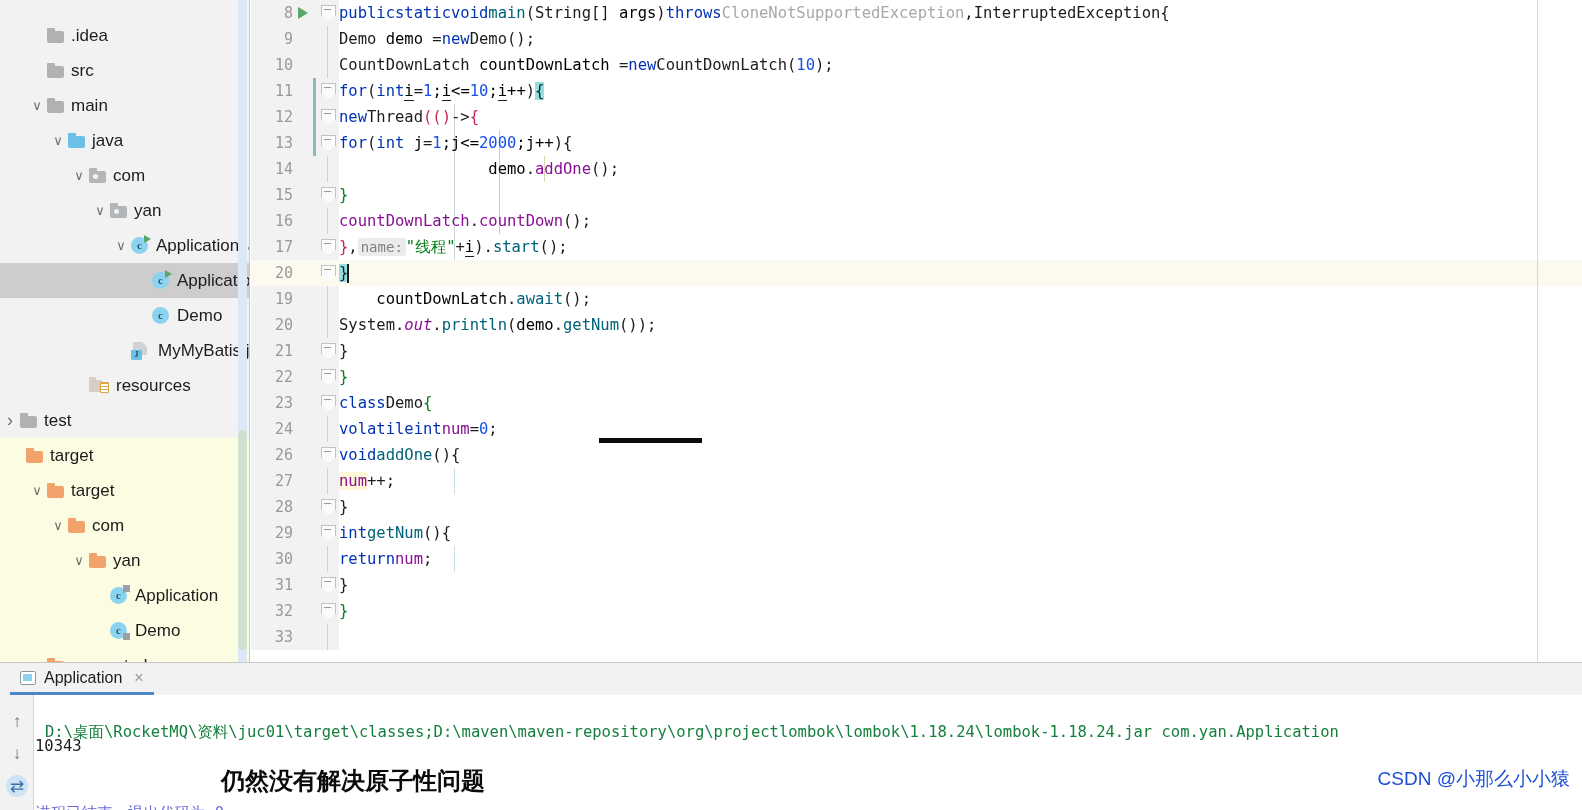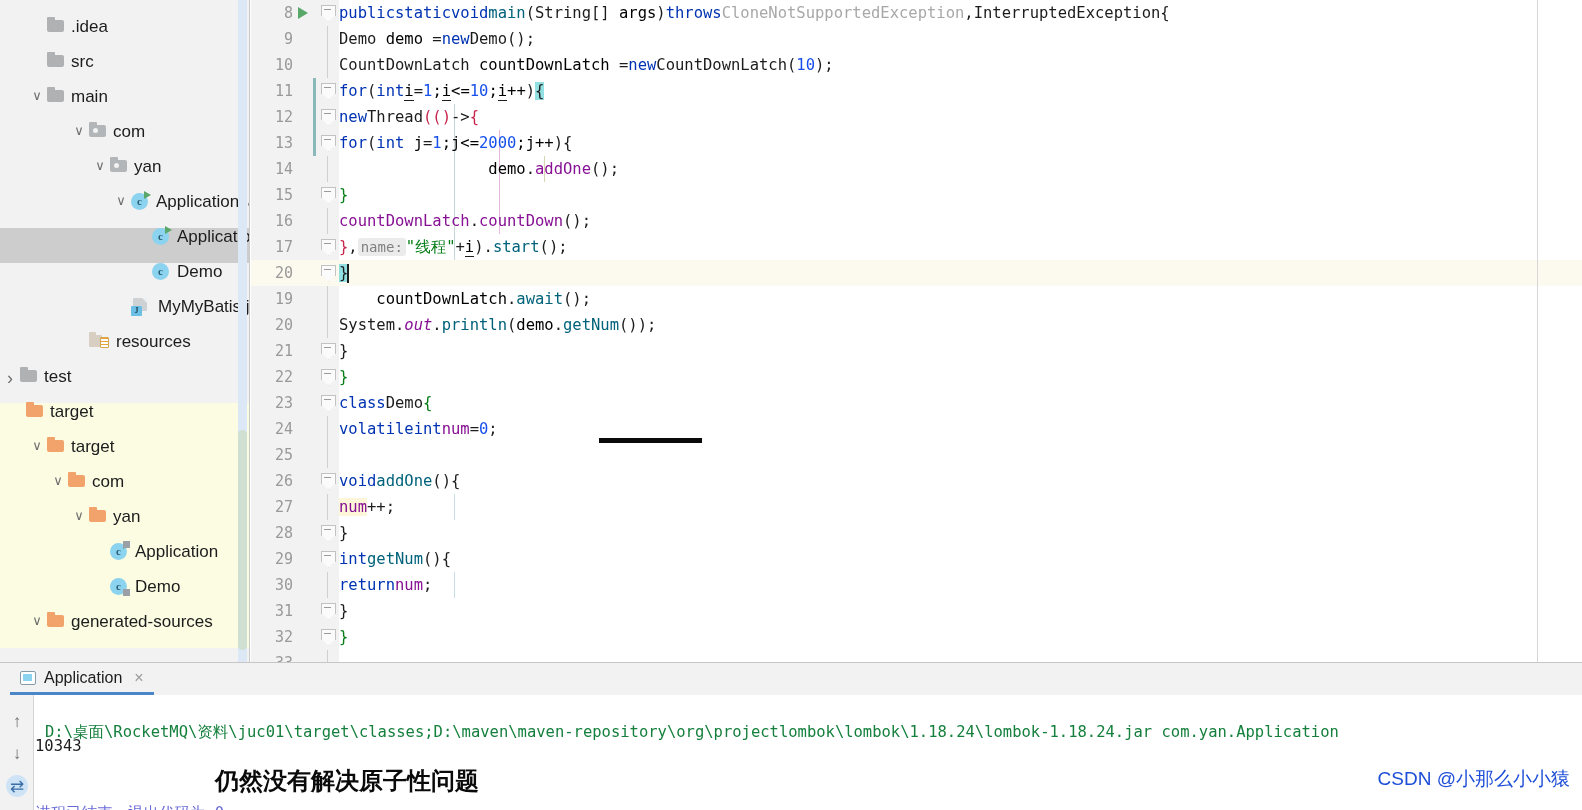--- a/index.html
+++ b/index.html
@@ -16,21 +16,21 @@
     position: absolute; left: 0; top: 0;
     width: 250px; height: 662px;
     background: #f2f2f2;
     overflow: hidden;
     border-right: 1px solid #c9c9c9;
   }
   .tree-clip { position: relative; width: 250px; }
   .tree-row {
     position: relative;
     height: 35px;
-    display: flex; align-items: flex-start;
+    display: flex; align-items: center;
     font-size: 17px; color: #1c1c1c;
     white-space: nowrap;
     font-family: "Liberation Sans", sans-serif;
   }
   .tree-row.selected { background: #cdcdcd; }
   .tree-row.target-zone { background: #fcfce3; }
   .twisty {
     width: 20px; display: inline-block; text-align: center;
     color: #6e6e6e; font-size: 13px; flex: 0 0 20px;
   }
@@ -264,21 +264,21 @@
     position: absolute; left: 35px; top: 32px;
     width: 1547px; height: 116px;
     background: #ffffff;
     font-family: "DejaVu Sans Mono", monospace;
     font-size: 15.5px;
   }
   .cline { position: absolute; white-space: pre; }
   .cl-cmd { left: 10px; top: 27px; color: #15803d; }
   .cl-num { left: 0px; top: 42px; color: #1c1c1c; }
   .cl-exit { left: 0px; top: 108px; color: #6a6ad6; }
-  .cl-cn   { left: 180px; top: 70px; color: #0a0a0a;
+  .cl-cn   { left: 186px; top: 70px; color: #0a0a0a;
     font-family: "DejaVu Sans", sans-serif; font-size: 24px; font-weight: bold; text-align: center; }
   .watermark {
     position: absolute; right: 12px; bottom: 18px;
     color: #1d4ed8; font-size: 19px;
     font-family: Liberation Sans, sans-serif;
     margin-left: 12px;
   }
 </style>
 </head>
 <body>
@@ -301,20 +301,27 @@
             <i></i>
           </span>
           <span class="tree-label">src</span>
         </div>
         <div class="tree-row" style="padding-left:27px">
           <span class="twisty down"></span>
           <span class="ic ic-folder f-gray">
             <i></i>
           </span>
           <span class="tree-label">main</span>
+        </div>
+        <div class="tree-row" style="padding-left:48px">
+          <span class="twisty down"></span>
+          <span class="ic ic-folder f-blue">
+            <i></i>
+          </span>
+          <span class="tree-label">java</span>
         </div>
         <div class="tree-row" style="padding-left:69px">
           <span class="twisty down"></span>
           <span class="ic ic-folder f-pkg">
             <i></i>
           </span>
           <span class="tree-label">com</span>
         </div>
         <div class="tree-row" style="padding-left:90px">
           <span class="twisty down"></span>
@@ -433,21 +440,20 @@
         <div class="crow"><div class="gutter"><span class="lineno">15</span><span class="fold"><b></b></span></div><span class="indent-guide" style="left:203px;background:#c8d8d8"></span><span class="indent-guide" style="left:248px;background:#e6b8e0"></span><span class="code-text">            <span class="str">}</span></span></div>
         <div class="crow"><div class="gutter"><span class="lineno">16</span><span class="foldline"></span></div><span class="indent-guide" style="left:203px;background:#c8d8d8"></span><span class="indent-guide" style="left:248px;background:#e6b8e0"></span><span class="code-text">            <span class="fld">countDownLatch</span><span class="op">.</span><span class="fld">countDown</span><span class="brk">();</span></span></div>
         <div class="crow"><div class="gutter"><span class="lineno">17</span><span class="fold"><b></b></span></div><span class="indent-guide" style="left:203px;background:#c8d8d8"></span><span class="code-text">        <span class="pink">}</span><span class="brk">,</span> <span class="hint">name:</span> <span class="str">"线程"</span><span class="op">+</span><span class="underline-ident">i</span><span class="brk">).</span><span class="mth">start</span><span class="brk">();</span></span></div>
         <div class="crow cur"><div class="gutter"><span class="lineno">20</span><span class="fold"><b></b></span></div><span class="code-text">    <span class="hl-brace brk">}</span><span class="caret"></span></span></div>
         <div class="crow"><div class="gutter"><span class="lineno">19</span><span class="foldline"></span></div><span class="code-text">    countDownLatch<span class="op">.</span><span class="mth">await</span><span class="brk">();</span></span></div>
         <div class="crow"><div class="gutter"><span class="lineno">20</span><span class="foldline"></span></div><span class="code-text">    <span class="cls">System</span><span class="op">.</span><span class="sfield">out</span><span class="op">.</span><span class="mth">println</span><span class="brk">(</span>demo<span class="op">.</span><span class="mth">getNum</span><span class="brk">());</span></span></div>
         <div class="crow"><div class="gutter"><span class="lineno">21</span><span class="fold"><b></b></span></div><span class="code-text">  <span class="brk">}</span></span></div>
         <div class="crow"><div class="gutter"><span class="lineno">22</span><span class="fold"><b></b></span></div><span class="code-text"><span class="str">}</span></span></div>
         <div class="crow"><div class="gutter"><span class="lineno">23</span><span class="fold"><b></b></span></div><span class="code-text"><span class="kw">class</span> <span class="cls">Demo</span><span class="str">{</span></span></div>
         <div class="crow"><div class="gutter"><span class="lineno">24</span><span class="foldline"></span></div><span class="code-text">    <span class="kw">volatile</span> <span class="kw">int</span> <span class="fld">num</span><span class="op">=</span><span class="num">0</span><span class="brk">;</span></span></div>
-        <div class="crow"><div class="gutter"><span class="lineno">25</span><span class="foldline"></span></div><span class="code-text"></span></div>
         <div class="crow"><div class="gutter"><span class="lineno">26</span><span class="fold"><b></b></span></div><span class="code-text">    <span class="kw">void</span> <span class="mth">addOne</span><span class="brk">()</span> <span class="brk">{</span></span></div>
         <div class="crow"><div class="gutter"><span class="lineno">27</span><span class="foldline"></span></div><span class="indent-guide" style="left:203px;background:#c9dde8"></span><span class="code-text">        <span class="hl-read fld">num</span><span class="brk">++;</span></span></div>
         <div class="crow"><div class="gutter"><span class="lineno">28</span><span class="fold"><b></b></span></div><span class="code-text">    <span class="brk">}</span></span></div>
         <div class="crow"><div class="gutter"><span class="lineno">29</span><span class="fold"><b></b></span></div><span class="code-text">    <span class="kw">int</span> <span class="mth">getNum</span><span class="brk">(){</span></span></div>
         <div class="crow"><div class="gutter"><span class="lineno">30</span><span class="foldline"></span></div><span class="indent-guide" style="left:203px;background:#c9dde8"></span><span class="code-text">        <span class="kw">return</span> <span class="fld">num</span><span class="brk">;</span></span></div>
         <div class="crow"><div class="gutter"><span class="lineno">31</span><span class="fold"><b></b></span></div><span class="code-text">    <span class="brk">}</span></span></div>
         <div class="crow"><div class="gutter"><span class="lineno">32</span><span class="fold"><b></b></span></div><span class="code-text"><span class="str">}</span></span></div>
         <div class="crow"><div class="gutter"><span class="lineno">33</span><span class="foldline"></span></div><span class="code-text"></span></div>
       </div>
     <div class="black-bar"></div>

